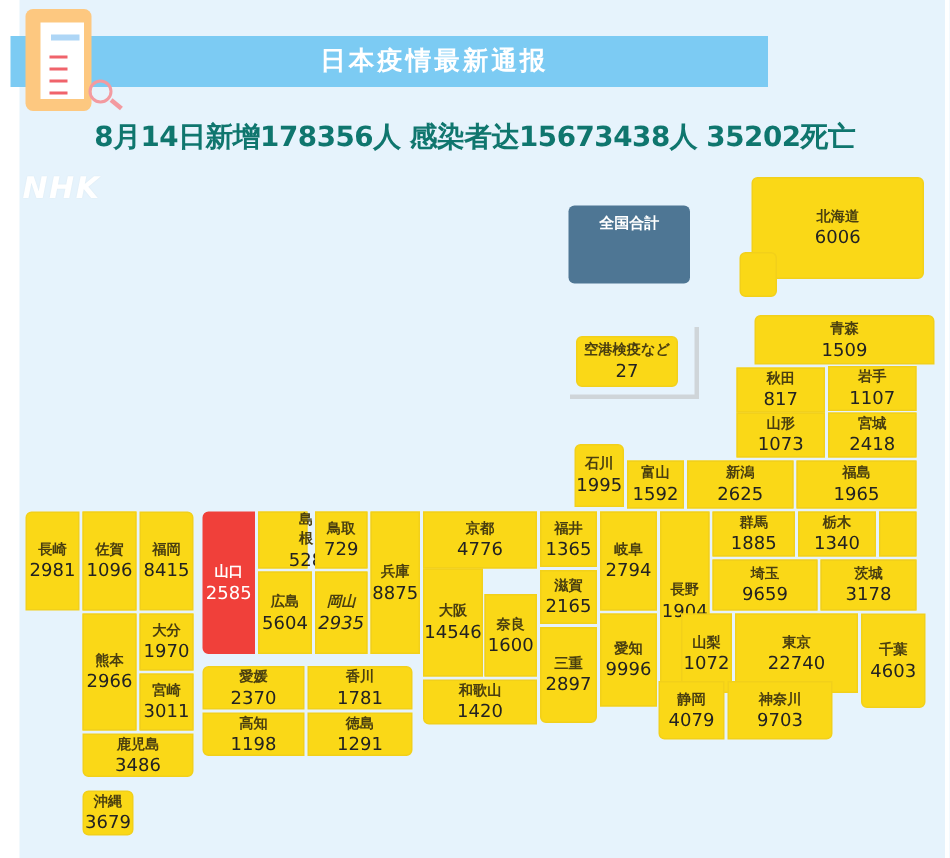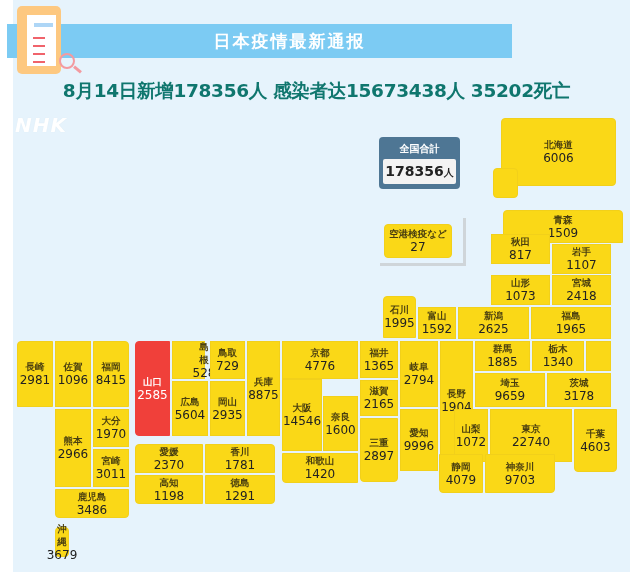--- a/index.html
+++ b/index.html
@@ -42,40 +42,39 @@
   <div class="line" style="top:55px"></div>
   <div class="lens"></div>
   <div class="handle"></div>
 </div>
 
 <div class="headline">8月14日新增178356人 感染者达15673438人 35202死亡</div>
 <div class="nhk">NHK</div>
 
 <div class="total">
   <div class="lbl">全国合計</div>
-  <div class="box"><span>178356</span><small>人</small></div>
 </div>
 
 <div class="airport-shadow"></div>
 <div class="pref" style="left:384px;top:224px;width:68px;height:34px;border-radius:4px;">
   <div class="n">空港検疫など</div>
   <div class="v">27</div>
 </div>
 
 <div class="pref" style="left:501px;top:118px;width:115px;height:68px;border-radius:4px;">
   <div class="n">北海道</div>
   <div class="v">6006</div>
 </div>
 <div class="pref" style="left:493px;top:168px;width:25px;height:30px;border-radius:4px;"></div>
 
 <div class="pref" style="left:491px;top:210px;width:120px;height:33px;border-radius:4px 4px 0 0;margin-left:12px;">
     <div class="n">青森</div>
     <div class="v">1509</div>
   </div>
-<div class="pref" style="left:491px;top:234px;width:59px;height:30px;">
+<div class="pref" style="left:491px;top:245px;width:59px;height:30px;">
     <div class="n">秋田</div>
     <div class="v">817</div>
   </div>
 <div class="pref" style="left:552px;top:244px;width:59px;height:30px;">
     <div class="n">岩手</div>
     <div class="v">1107</div>
   </div>
 <div class="pref" style="left:491px;top:275px;width:59px;height:30px;">
     <div class="n">山形</div>
     <div class="v">1073</div>
@@ -190,21 +189,21 @@
     <div class="v">528</div>
   </div>
 <div class="pref" style="left:210px;top:341px;width:35px;height:38px;">
     <div class="n">鳥取</div>
     <div class="v">729</div>
   </div>
 <div class="pref" style="left:172px;top:381px;width:36px;height:55px;">
     <div class="n">広島</div>
     <div class="v">5604</div>
   </div>
-<div class="pref" style="left:210px;top:381px;width:35px;height:55px;">
+<div class="pref" style="left:210px;top:381px;width:35px;height:55px;font-style:italic;">
     <div class="n">岡山</div>
     <div class="v">2935</div>
   </div>
 <div class="pref red" style="left:135px;top:341px;width:35px;height:95px;border-radius:4px 0 0 4px;">
     <div class="n">山口</div>
     <div class="v">2585</div>
   </div>
 
 <div class="pref" style="left:135px;top:444px;width:68px;height:29px;border-radius:4px 0 0 0;">
     <div class="n">愛媛</div>
@@ -244,16 +243,16 @@
     <div class="v">2966</div>
   </div>
 <div class="pref" style="left:93px;top:449px;width:36px;height:38px;">
     <div class="n">宮崎</div>
     <div class="v">3011</div>
   </div>
 <div class="pref" style="left:55px;top:489px;width:74px;height:29px;border-radius:0 0 4px 4px;">
     <div class="n">鹿児島</div>
     <div class="v">3486</div>
   </div>
-<div class="pref" style="left:55px;top:527px;width:14px;height:30px;border-radius:4px;">
+<div class="pref" style="left:55px;top:527px;width:34px;height:30px;border-radius:4px;">
     <div class="n">沖縄</div>
     <div class="v">3679</div>
   </div>
 
 </body></html>

